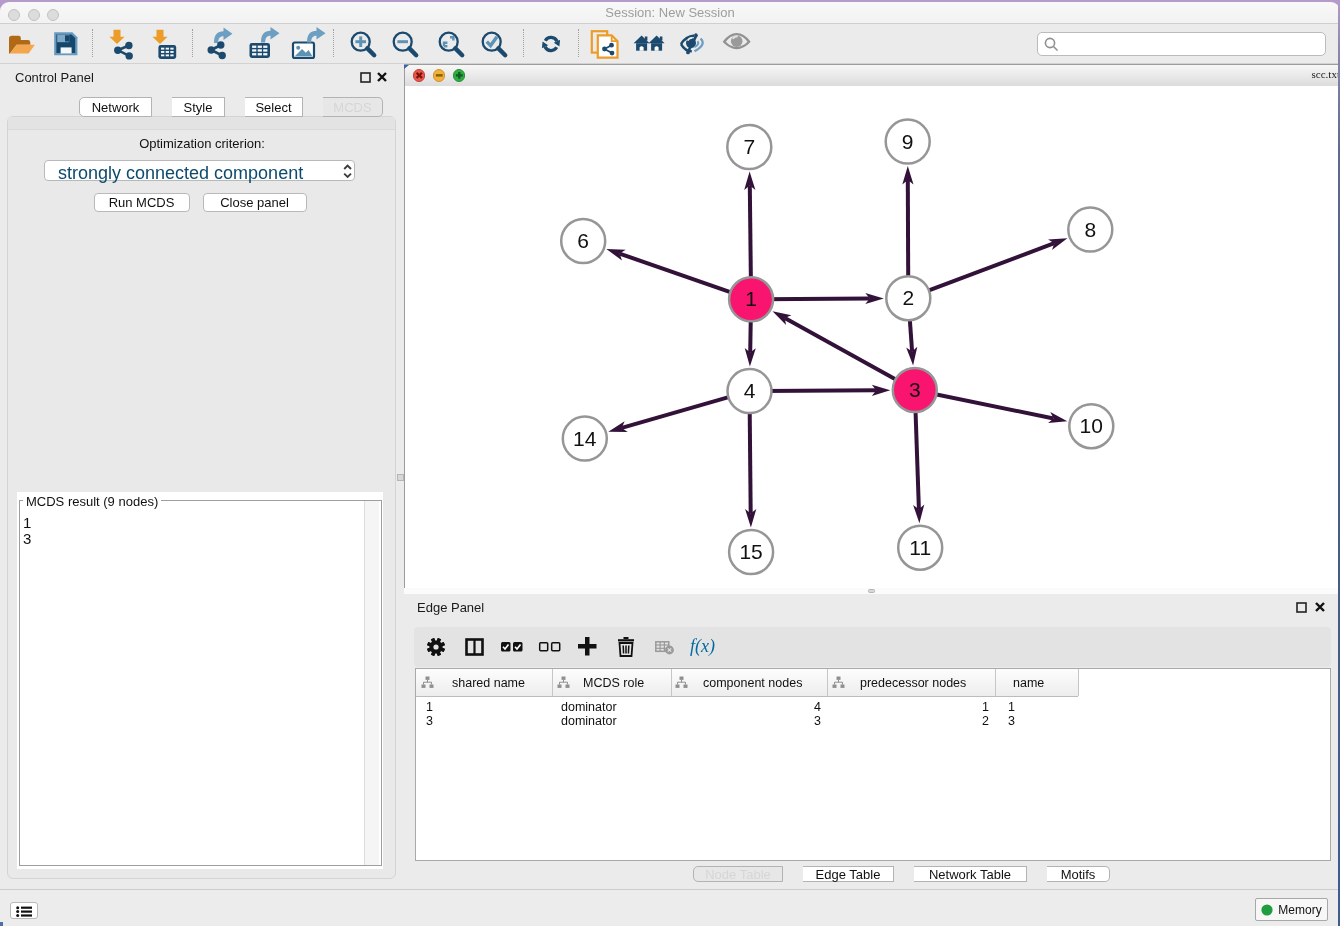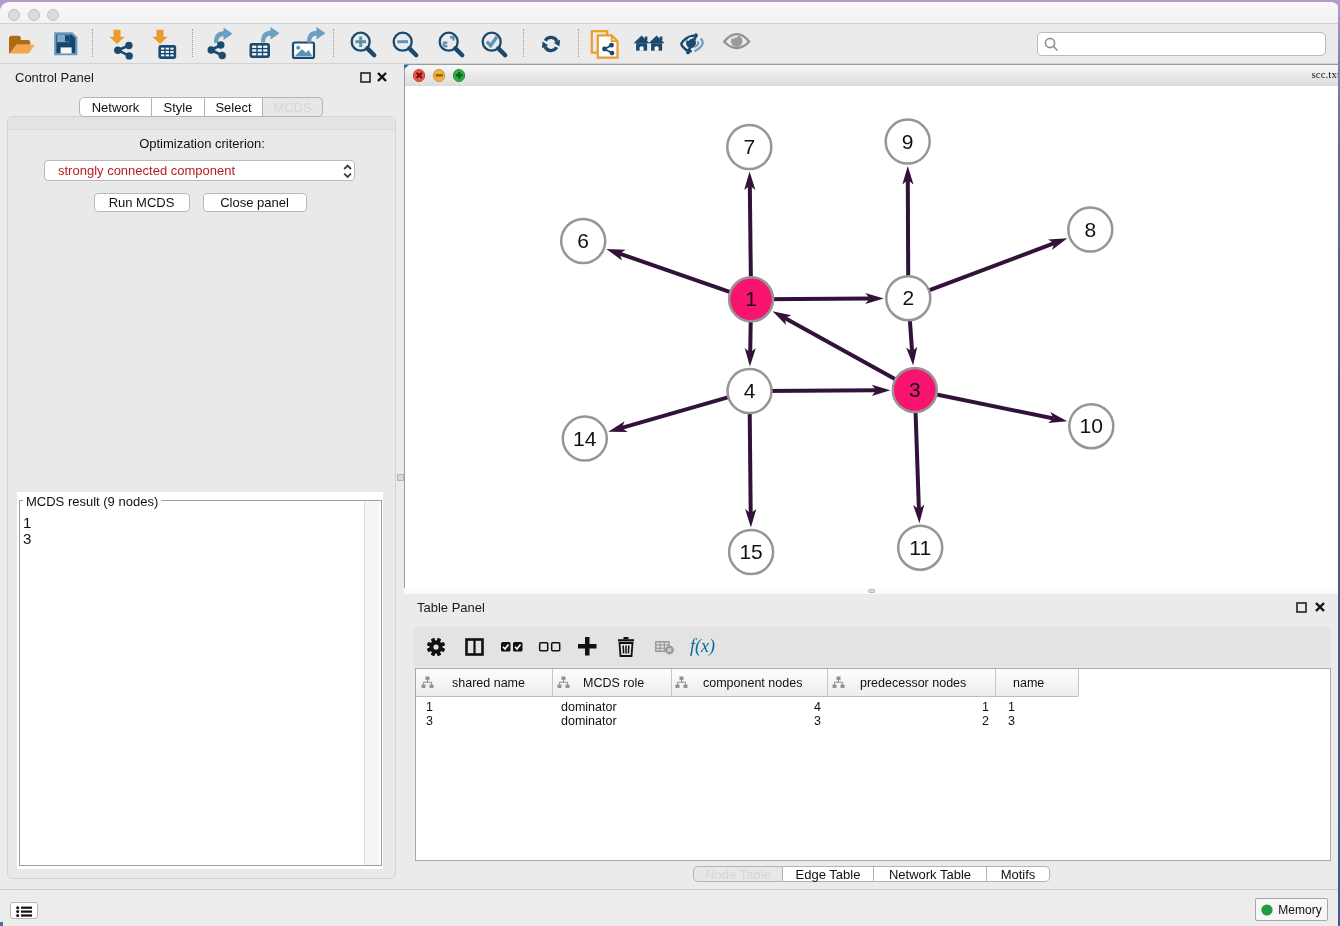--- a/index.html
+++ b/index.html
@@ -17,30 +17,30 @@
   #toolbar{left:0;top:24px;width:1340px;height:39px;background:#ebebeb;border-bottom:1px solid #d2d2d2;}
   .tsep{position:absolute;top:5px;height:28px;width:0;border-left:1px dotted #9f9f9f;}
   #searchbox{position:absolute;left:1037px;top:8px;width:289px;height:24px;background:#fff;
      border:1px solid #bbb;border-radius:5px;box-sizing:border-box;}
   
   #cpanel-head{left:0;top:63px;width:396px;height:30px;}
   #cpanel-title{position:absolute;left:15px;top:7px;font-size:13px;color:#1a1a1a;}
   #cpanel-box{left:7px;top:116px;width:389px;height:763px;background:#e9e9e9;
      border:1px solid #d4d4d4;border-radius:6px;box-sizing:border-box;}
   #cpanel-strip{left:8px;top:117px;width:387px;height:12px;background:#e3e3e3;border-bottom:1px solid #dadada;}
-  .seg{position:absolute;display:flex;font-size:13px;}
+  .seg{position:absolute;display:flex;font-size:13px;gap:20px;}
   .seg .tab{background:#fff;border:1px solid #b3b3b3;border-left:none;color:#111;
      display:flex;align-items:center;justify-content:center;box-sizing:border-box;}
   .seg .tab.first{border-left:1px solid #b3b3b3;border-radius:5px 0 0 5px;}
   .seg .tab.last{border-radius:0 5px 5px 0;}
   .seg .tab.dis{background:#e7e7e7;color:#d6d6d6;}
   #opt-label{left:0;top:136px;width:404px;text-align:center;font-size:13px;color:#111;}
   #opt-select{left:44px;top:160px;width:311px;height:21px;background:#fff;border:1px solid #b9b9b9;
      border-radius:4px;box-sizing:border-box;}
-  #opt-select span{position:absolute;left:13px;top:2px;font-size:13px;color:#b91c1c;}
+  #opt-select span{position:absolute;left:13px;top:2px;font-size:18px;color:#0c4a6e;}
   .btn{position:absolute;background:#fff;border:1px solid #b9b9b9;border-radius:4px;box-sizing:border-box;
      font-size:13px;color:#111;display:flex;align-items:center;justify-content:center;}
   
   #mcds-box{left:17px;top:492px;width:366px;height:377px;background:#fff;}
   #mcds-inner{left:18.5px;top:500px;width:363px;height:366px;border:1px solid #9e9e9e;box-sizing:border-box;}
   #mcds-legend{left:23px;top:493.5px;height:14px;background:#fff;padding:0 3px;font-size:13px;color:#111;}
   #mcds-scroll{left:363.5px;top:501px;width:14px;height:364px;background:#f5f5f5;border-left:1px solid #dedede;}
   
   #net-frame{left:404px;top:64px;width:936px;height:524px;border:1px solid #9c9c9c;box-sizing:border-box;}
   #net-title{left:405px;top:65px;width:935px;height:21px;background:linear-gradient(#f7f7f7,#dcdcdc);
@@ -62,20 +62,21 @@
   #statusbar{left:0;top:889px;width:1340px;height:37px;background:#ececec;border-top:1px solid #cdcdcd;}
   #edge-right{left:1338px;top:0;width:2px;height:926px;}
 </style>
 </head>
 <body>
 <div id="deskstrip" class="abs"></div>
 <div id="titlebar" class="abs">
   <div class="tl" style="left:8px"></div>
   <div class="tl" style="left:28px"></div>
   <div class="tl" style="left:47px"></div>
+  <div id="wtitle">Session: New Session</div>
 </div>
 <div id="toolbar" class="abs">
   <svg style="left:8px;top:9px" width="30" height="22">
       <path d="M1,20.4 L1,5.5 Q1,2.7 3.8,2.7 L10.6,2.7 Q12.8,2.7 12.8,4.8 L12.8,7 L19.8,7 Q22.3,7 22.3,9.4 L22.3,11.7 L8.6,11.7 L1.9,20.4 Z" fill="#b06a15"></path>
       <path d="M8.6,11.7 L26.9,11.7 L20.6,20.4 L2,20.4 Z" fill="#f3a64e"></path>
     </svg>
   <svg style="left:54px;top:8px" width="24" height="24">
       <path d="M0.2,0.2 L18.4,0.2 L23.4,5.2 L23.4,23.3 L0.2,23.3 Z" fill="#689ac0"></path>
       <path d="M2.4,2.4 L17.5,2.4 L21.2,6.1 L21.2,21.1 L2.4,21.1 Z" fill="#15466b"></path>
       <rect x="3.2" y="2.6" width="12" height="7.6" fill="#7fa9c7"></rect>
@@ -315,21 +316,21 @@
     <text x="503.3" y="219.2" font-size="21" fill="#111" text-anchor="middle">2</text>
     <text x="344.5" y="312.1" font-size="21" fill="#111" text-anchor="middle">4</text>
     <text x="509.8" y="311.0" font-size="21" fill="#111" text-anchor="middle">3</text>
     <text x="179.8" y="359.6" font-size="21" fill="#111" text-anchor="middle">14</text>
     <text x="686.3" y="347.2" font-size="21" fill="#111" text-anchor="middle">10</text>
     <text x="346.1" y="473.0" font-size="21" fill="#111" text-anchor="middle">15</text>
     <text x="515.2" y="468.7" font-size="21" fill="#111" text-anchor="middle">11</text>
   </svg>
 <div class="grip" style="left:867.5px;top:588.6px;width:7px;height:4.8px;border-radius:1.5px"></div>
 
-<div id="tp-title">Table Panel</div>
+<div id="tp-title">Edge Panel</div>
 <svg style="left:1296px;top:602px" width="34" height="12">
   <rect x="1" y="1" width="9" height="9" fill="none" stroke="#222" stroke-width="1.6"></rect>
   <path d="M20 1 L28 9 M28 1 L20 9" stroke="#111" stroke-width="2.4"></path>
 </svg>
 <div id="tp-toolbar" class="abs">
   <svg style="left:13px;top:10.5px" width="18" height="18">
       <g fill="#111">
         <rect x="7.4" y="0" width="3.4" height="18" transform="rotate(22.5 9 9)"></rect>
         <rect x="7.4" y="0" width="3.4" height="18" transform="rotate(67.5 9 9)"></rect>
         <rect x="7.4" y="0" width="3.4" height="18" transform="rotate(112.5 9 9)"></rect>

